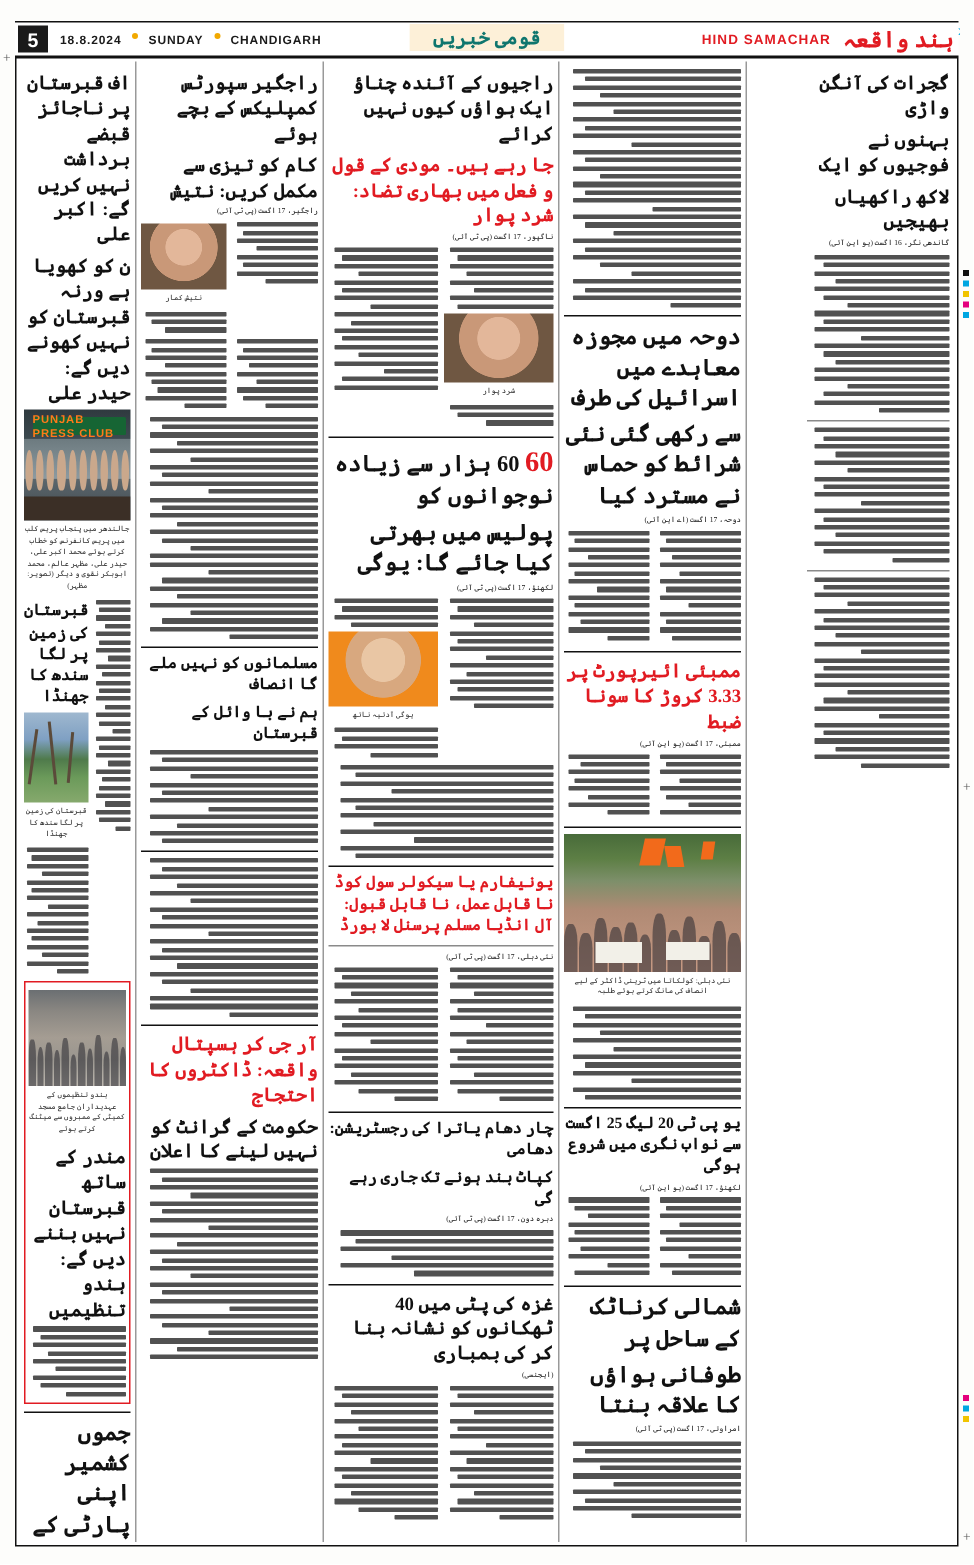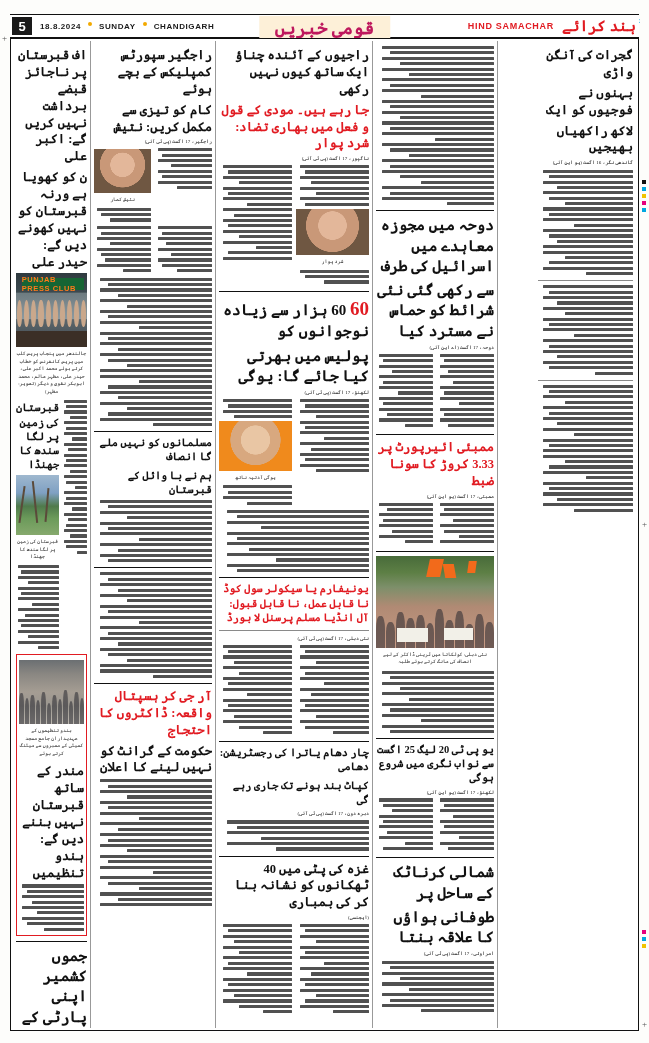--- a/index.html
+++ b/index.html
@@ -40,21 +40,21 @@
     font-size:8px;font-weight:bold;letter-spacing:.6px;color:#1a1a1a;
     margin-left:8px;
   }
   .dot{width:4px;height:4px;border-radius:50%;background:#f2a900;display:inline-block;}
   .center-banner{
     position:absolute;left:50%;transform:translateX(-50%);
     top:1px;
     background:#fdf0d8;
     border:0;
     padding:1px 16px;
-    font-size:18px;font-weight:bold;color:#be185d;
+    font-size:13px;font-weight:bold;color:#0f766e;
     direction:rtl;
     font-family:"Liberation Serif",serif;
   }
   .brand-wrap{margin-left:auto;display:flex;align-items:center;gap:8px;padding-right:3px;}
   .brand-en{
     font-family:"Liberation Sans",sans-serif;
     font-size:9px;font-weight:bold;color:#e11b22;letter-spacing:.7px;
   }
   .brand-ur{
     font-size:15px;font-weight:bold;color:#e11b22;direction:rtl;
@@ -179,21 +179,21 @@
     <div class="dateline">
       <span>18.8.2024</span>
       <span class="dot"></span>
       <span>SUNDAY</span>
       <span class="dot"></span>
       <span>CHANDIGARH</span>
     </div>
     <div class="center-banner">قومی خبریں</div>
     <div class="brand-wrap">
       <span class="brand-en">HIND SAMACHAR</span>
-      <span class="brand-ur">ہند کرائے</span>
+      <span class="brand-ur">ہند واقعہ</span>
     </div>
   </div>
 
   <div class="sheet">
     <div class="cols">
 
       <div class="col" style="flex:0 0 95px;padding-left:40px;">
 
         <div class="hl md">گجرات کی آنگن واڑی</div>
         <div class="hl md">بہنوں نے فوجیوں کو ایک</div>
@@ -460,21 +460,21 @@
             <div class="urdu-line w72"></div>
           <div class="urdu-line w95"></div>
             <div class="urdu-line w88"></div>
             <div class="urdu-line w95"></div>
           <div class="urdu-line w62"></div>
         </div>
       </div>
 
       <div class="col" style="flex:0 0 150px;">
 
-        <div class="hl md">راجیوں کے آئندہ چناؤ ایک ساتھ کیوں نہیں رکھی</div>
+        <div class="hl md">راجیوں کے آئندہ چناؤ ایک ہواؤں کیوں نہیں کرائے</div>
         <div class="hl md">
           <span class="accent">جا رہے ہیں۔ مودی کے قول و فعل میں بھاری تضاد: شرد پوار</span>
         </div>
         <div class="tiny">ناگپور، 17 اگست (پی ٹی آئی)</div>
         <div class="split">
           <div>
             <div class="urdu-line w95"></div>
               <div class="urdu-line w88"></div>
               <div class="urdu-line w95"></div>
             <div class="urdu-line w80"></div>

